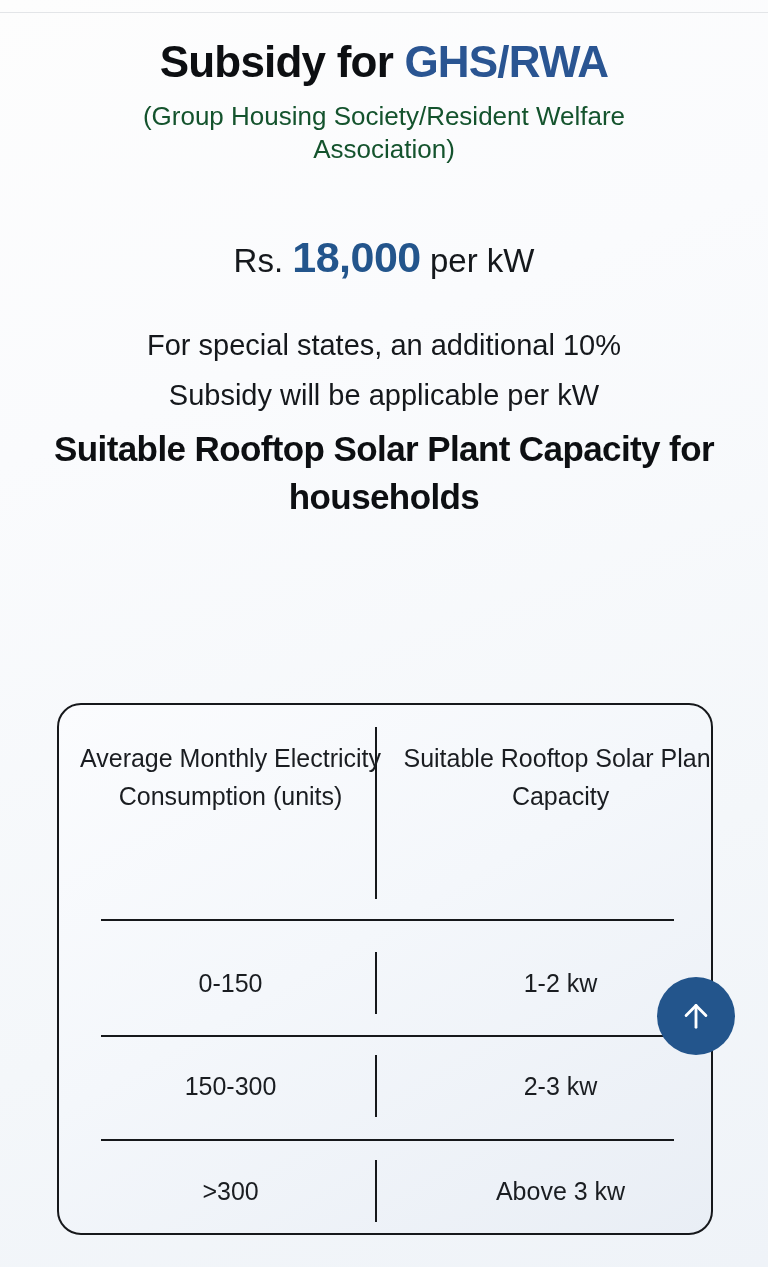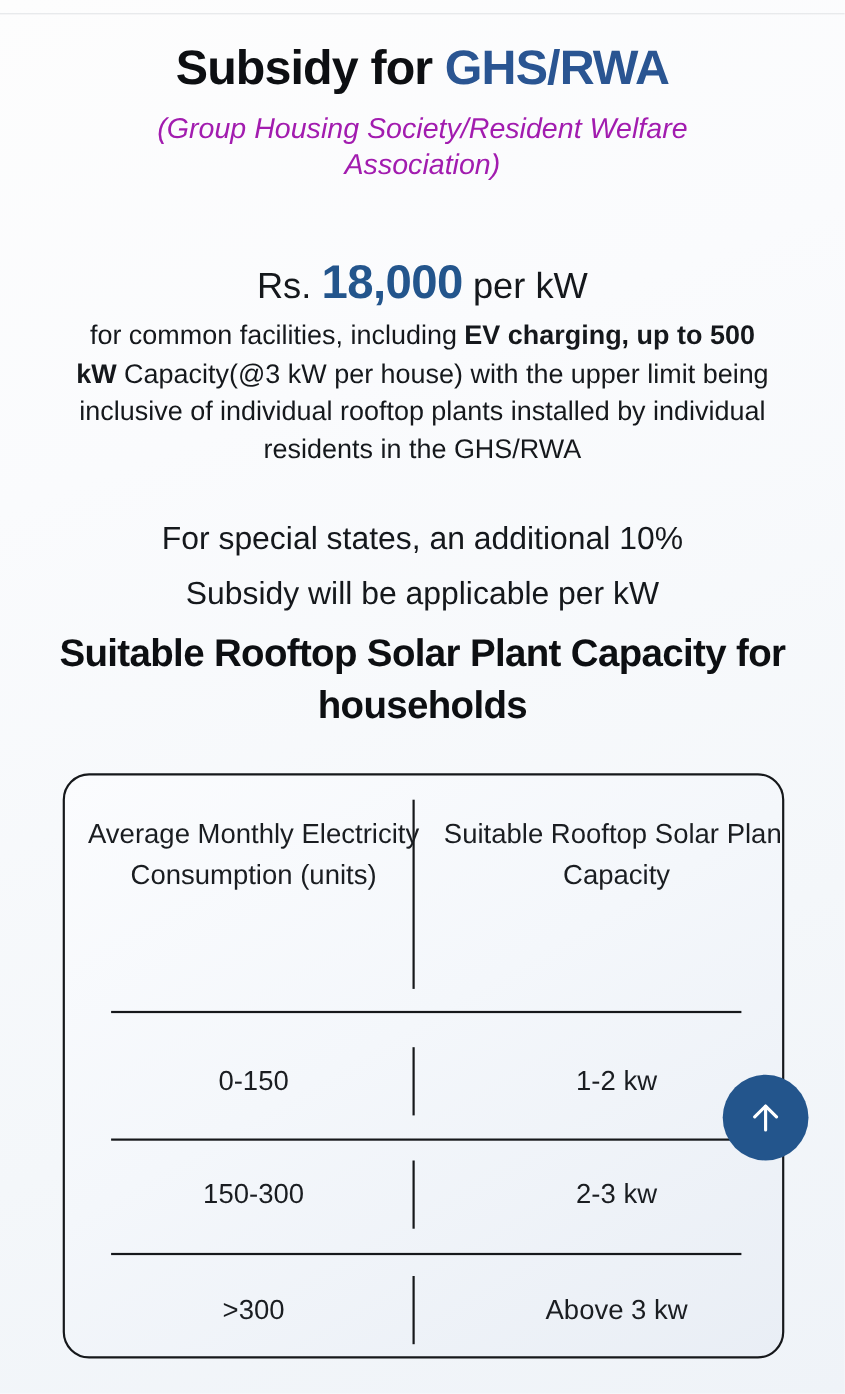--- a/index.html
+++ b/index.html
@@ -56,22 +56,21 @@
   .title .accent {
     color: #2a5592;
   }
 
   .subtitle {
     margin: 14px auto 0 auto;
     max-width: 580px;
     font-size: 26px;
     line-height: 1.30;
     font-weight: 400;
-    color: #a21caf;
-    font-style: italic;
+    color: #14532d;
   }
 
   
   .rate-line {
     margin: 66px 0 0 0;
     font-size: 33px;
     line-height: 1.12;
     font-weight: 400;
     color: #15181c;
     white-space: nowrap;
@@ -210,21 +209,20 @@
     </h1>
 
     <p class="subtitle">(Group Housing Society/Resident Welfare Association)</p>
 
     <p class="rate-line">
       <span>Rs.</span>
       <span class="amount">18,000</span>
       <span>per kW</span>
     </p>
 
-    <p class="rate-note"><span>for common facilities, including </span><b>EV charging, up to 500 kW</b><span> Capacity(@3 kW per house) with the upper limit being inclusive of individual rooftop plants installed by individual residents in the GHS/RWA</span></p>
 
     <div class="special">
       <div>For special states, an additional 10%</div>
       <div>Subsidy will be applicable per kW</div>
     </div>
 
     <h2 class="section-heading">Suitable Rooftop Solar Plant Capacity for households</h2>
 
   </div>
 

